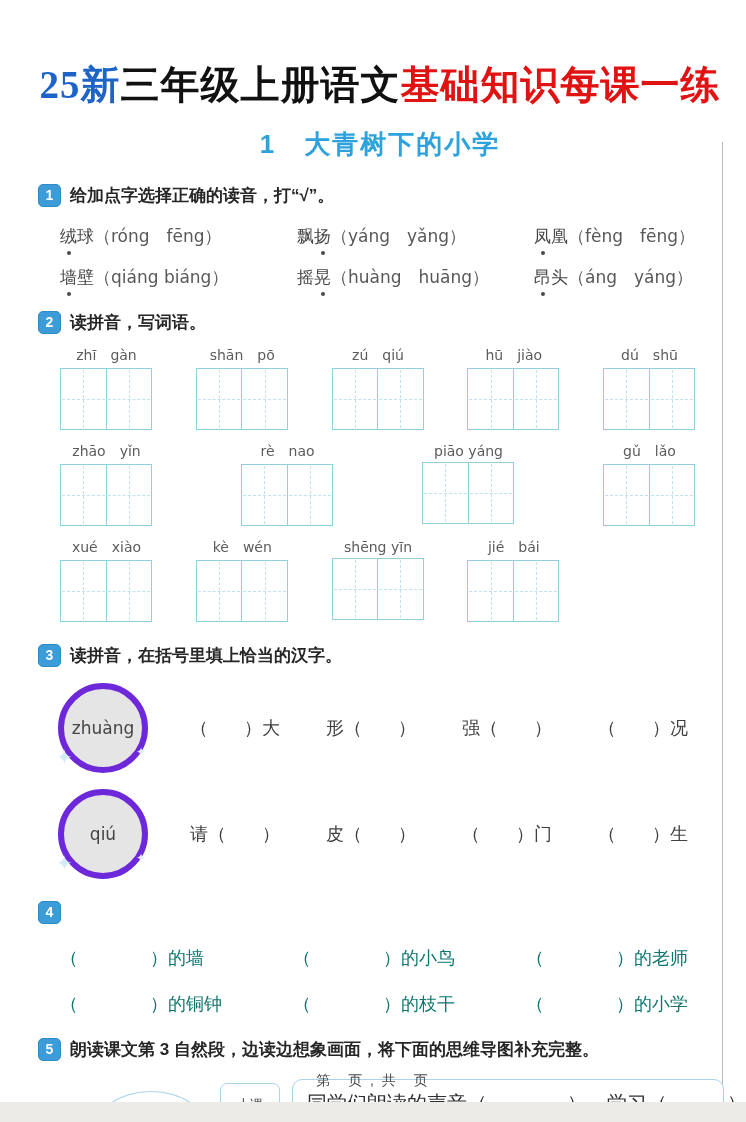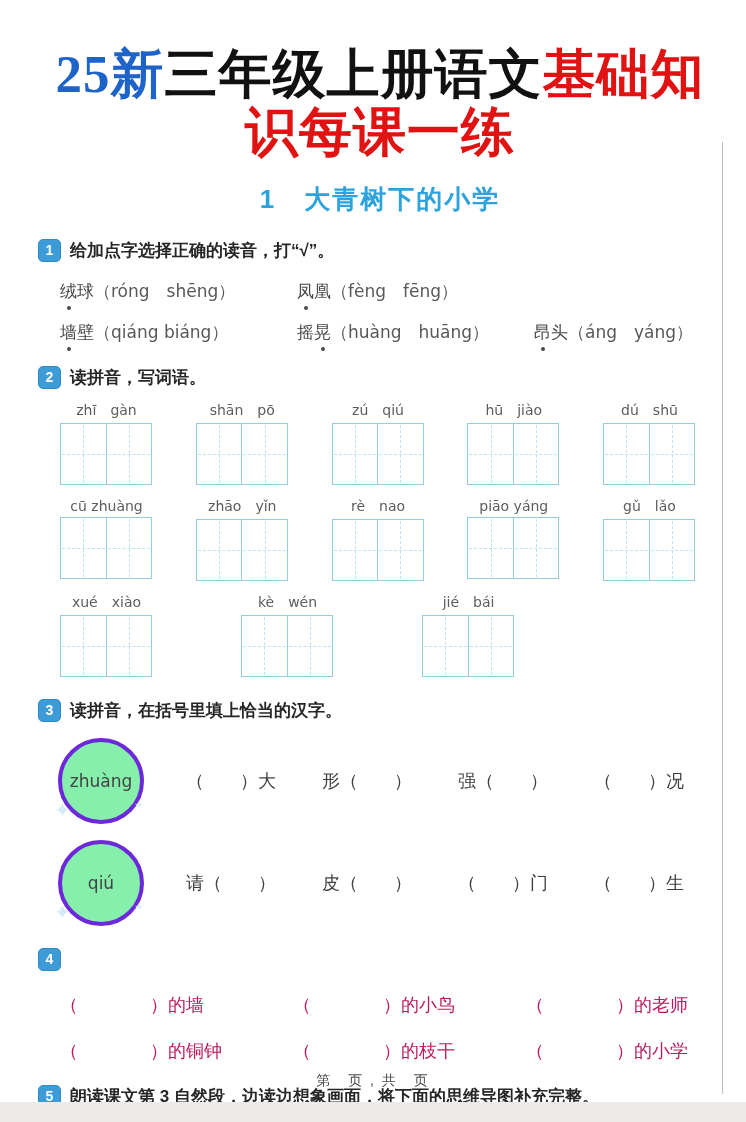--- a/index.html
+++ b/index.html
@@ -5,22 +5,22 @@
   html,body{margin:0;padding:0;background:#fff;}
   .page{width:746px;height:1122px;position:relative;background:#fff;overflow:hidden;
         font-family:"Liberation Sans","DejaVu Sans",sans-serif;color:#262626;}
   .content{padding:0 24px 0 38px;}
 
   
   .edge-line{position:absolute;left:722px;top:142px;height:952px;width:1px;background:#bcbcbc;}
   .bottom-strip{position:absolute;left:0;right:0;bottom:0;height:20px;background:#ecebe8;}
 
   
-  .main-title{margin-top:45px;text-align:center;font-family:"Liberation Serif","DejaVu Serif",serif;
-              font-weight:bold;font-size:53px;letter-spacing:1px;line-height:1.1;}
+  .main-title{margin-top:64px;text-align:center;font-family:"Liberation Serif","DejaVu Serif",serif;
+              font-weight:bold;font-size:39px;letter-spacing:1px;line-height:1.1;}
   .t-blue{color:#1e63c8;}
   .t-black{color:#111;}
   .t-red{color:#e01212;}
   .lesson-title{margin-top:20px;text-align:center;font-weight:bold;font-size:26px;color:#2ea2dc;letter-spacing:2px;}
 
   
   .q{margin-top:22px;}
   .q-prompt{display:flex;align-items:center;font-weight:bold;font-size:17px;color:#262626;}
   .q-badge{flex:0 0 auto;width:21px;height:21px;background:#3d9cd8;border:1.5px solid #2f8bc4;border-radius:5px;
            color:#fff;font-size:14px;font-weight:bold;display:inline-flex;align-items:center;justify-content:center;
@@ -42,31 +42,31 @@
   .q2-unit.ghost{visibility:hidden;}
   .q2-py{text-align:center;font-size:14px;color:#5c5c5c;margin-bottom:3px;font-family:"DejaVu Sans",sans-serif;white-space:nowrap;}
   .gridbox{display:flex;border:1.5px solid #93cede;width:90px;height:60px;}
   .gcell{flex:1;position:relative;}
   .gcell + .gcell{border-left:1.5px solid #93cede;}
   .gcell::before{content:"";position:absolute;left:1px;right:1px;top:50%;border-top:1px dashed #bfe2ee;}
   .gcell::after{content:"";position:absolute;top:1px;bottom:1px;left:50%;border-left:1px dashed #bfe2ee;}
 
   
   .q3-row{display:flex;align-items:center;margin-top:16px;min-height:82px;}
-  .bubble{flex:0 0 auto;width:78px;height:78px;border-radius:50%;background:#86efac;border:4px solid #6d28d9;
+  .bubble{flex:0 0 auto;width:78px;height:78px;border-radius:50%;background:#e5e5e5;border:6px solid #6d28d9;
           display:flex;align-items:center;justify-content:center;font-size:17px;color:#444;position:relative;
           margin-left:20px;font-family:"DejaVu Sans",sans-serif;text-align:right;}
   .bubble::before{content:"✦";position:absolute;left:-8px;bottom:-2px;color:#d4eaf6;font-size:20px;}
   .bubble::after{content:"✦";position:absolute;right:-4px;top:56px;color:#ddeffa;font-size:12px;}
   .q3-items{display:flex;margin-left:42px;gap:46px;font-size:18px;}
   .q3-item{font-family:"Liberation Serif","DejaVu Serif",serif;color:#3f3f3f;white-space:nowrap;}
 
   
   .q4-row{display:flex;padding-left:22px;margin-top:22px;font-size:18px;}
-  .q4-item{width:233px;font-family:"Liberation Serif","DejaVu Serif",serif;color:#be185d;white-space:nowrap;}
+  .q4-item{width:233px;font-family:"Liberation Serif","DejaVu Serif",serif;color:#0f766e;white-space:nowrap;}
   .q4-item:last-child{width:auto;}
 
   
   .mindmap{position:relative;height:142px;margin-top:14px;}
   .mm-ellipse{position:absolute;left:56px;top:16px;width:112px;height:78px;border:1.5px solid #a9d4e7;
               border-radius:50%;display:flex;flex-direction:column;align-items:center;justify-content:center;
               font-family:"Liberation Serif","DejaVu Serif",serif;font-size:17px;color:#333;line-height:1.5;}
   .mm-small{position:absolute;left:182px;width:58px;height:42px;border:1.5px solid #a9d4e7;border-radius:7px;
             display:flex;align-items:center;justify-content:center;
             font-family:"Liberation Serif","DejaVu Serif",serif;font-size:13px;color:#333;background:#fff;}
@@ -94,21 +94,22 @@
     </div>
 
     <div class="lesson-title">1　大青树下的小学</div>
 
     <div class="q">
       <div class="q-prompt">
         <span class="q-badge">1</span>
         <span>给加点字选择正确的读音，打“√”。</span>
       </div>
       <div class="q1-row">
-        <span class="q1-item"><span class="hz dotted">绒</span><span class="hz">球</span><span class="py">（róng　shēng）</span></span>
+        <span class="q1-item"><span class="hz dotted">绒</span><span class="hz">球</span><span class="py">（róng　fēng）</span></span>
+        <span class="q1-item"><span class="hz">飘</span><span class="hz dotted">扬</span><span class="py">（yáng　yǎng）</span></span>
         <span class="q1-item"><span class="hz dotted">凤</span><span class="hz">凰</span><span class="py">（fèng　fēng）</span></span>
       </div>
       <div class="q1-row">
         <span class="q1-item"><span class="hz dotted">墙</span><span class="hz">壁</span><span class="py">（qiáng biáng）</span></span>
         <span class="q1-item"><span class="hz">摇</span><span class="hz dotted">晃</span><span class="py">（huàng　huāng）</span></span>
         <span class="q1-item"><span class="hz dotted">昂</span><span class="hz">头</span><span class="py">（áng　yáng）</span></span>
       </div>
     </div>
 
     <div class="q">
@@ -150,27 +151,20 @@
             <div class="q2-py">dú　shū</div>
             <div class="gridbox">
               <div class="gcell"></div>
               <div class="gcell"></div>
             </div>
           </div>
       </div>
 
       <div class="q2-row">
         <div class="q2-unit">
-            <div class="q2-py">cū zhuàng</div>
-            <div class="gridbox">
-              <div class="gcell"></div>
-              <div class="gcell"></div>
-            </div>
-          </div>
-        <div class="q2-unit">
             <div class="q2-py">zhāo　yǐn</div>
             <div class="gridbox">
               <div class="gcell"></div>
               <div class="gcell"></div>
             </div>
           </div>
         <div class="q2-unit">
             <div class="q2-py">rè　nao</div>
             <div class="gridbox">
               <div class="gcell"></div>
@@ -196,20 +190,27 @@
       <div class="q2-row">
         <div class="q2-unit">
             <div class="q2-py">xué　xiào</div>
             <div class="gridbox">
               <div class="gcell"></div>
               <div class="gcell"></div>
             </div>
           </div>
         <div class="q2-unit">
             <div class="q2-py">kè　wén</div>
+            <div class="gridbox">
+              <div class="gcell"></div>
+              <div class="gcell"></div>
+            </div>
+          </div>
+        <div class="q2-unit">
+            <div class="q2-py">shēng yīn</div>
             <div class="gridbox">
               <div class="gcell"></div>
               <div class="gcell"></div>
             </div>
           </div>
         <div class="q2-unit">
             <div class="q2-py">jié　bái</div>
             <div class="gridbox">
               <div class="gcell"></div>
               <div class="gcell"></div>

